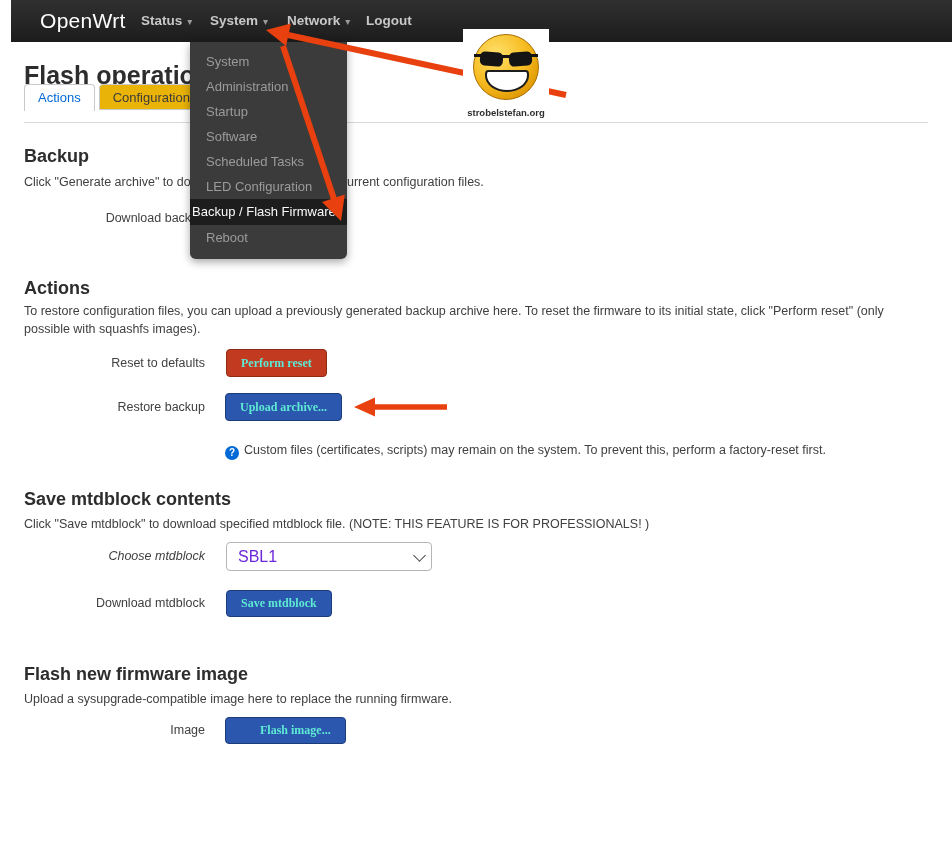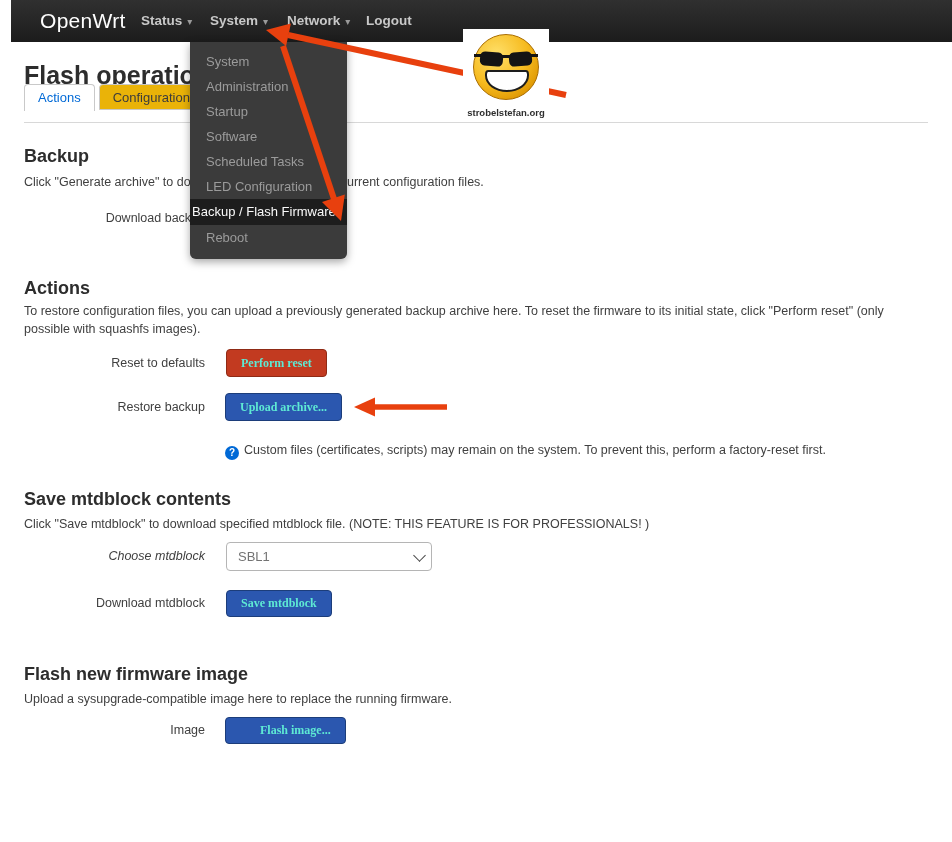--- a/index.html
+++ b/index.html
@@ -33,21 +33,21 @@
   .flabel { position:absolute; left:24px; width:181px; text-align:right; font-size:12.5px; color:#404040; }
   .btn { position:absolute; height:28px; line-height:26px; padding:0 14px; font-size:12px;
          font-weight:bold; color:#5eead4; border-radius:4px; border:1px solid transparent;
          font-family:Liberation Serif, serif; cursor:pointer; }
   .btn-blue { background:var(--accent_blue); border-color:var(--accent_blue_border); }
   .btn-red  { background:var(--danger_red);  border-color:var(--danger_red_border); }
 
   .mtd-select { position:absolute; left:226px; top:542px; width:206px; height:29px;
                 -webkit-appearance:none; appearance:none; background:#fff;
                 border:1px solid #b5b5b5; border-radius:4px; padding:0 28px 0 11px;
-                font-size:13px; color:#737373; font-family:inherit; cursor:pointer; }
+                font-size:16px; color:#6d28d9; font-family:inherit; cursor:pointer; }
   .sel-chevron { position:absolute; left:415px; top:551px; width:9px; height:9px;
                  border-right:1.6px solid #444; border-bottom:1.6px solid #444;
                  transform:rotate(45deg); pointer-events:none; }
 
   .note { position:absolute; left:225px; top:442px; font-size:12.5px; color:#404040; line-height:16px; }
   .help-ico { display:inline-block; width:14px; height:14px; border-radius:50%;
               background:var(--link_blue); color:#fff; font-size:10px; font-weight:bold;
               text-align:center; line-height:14px; margin-right:5px; vertical-align:-2px; cursor:pointer; }
 
   

